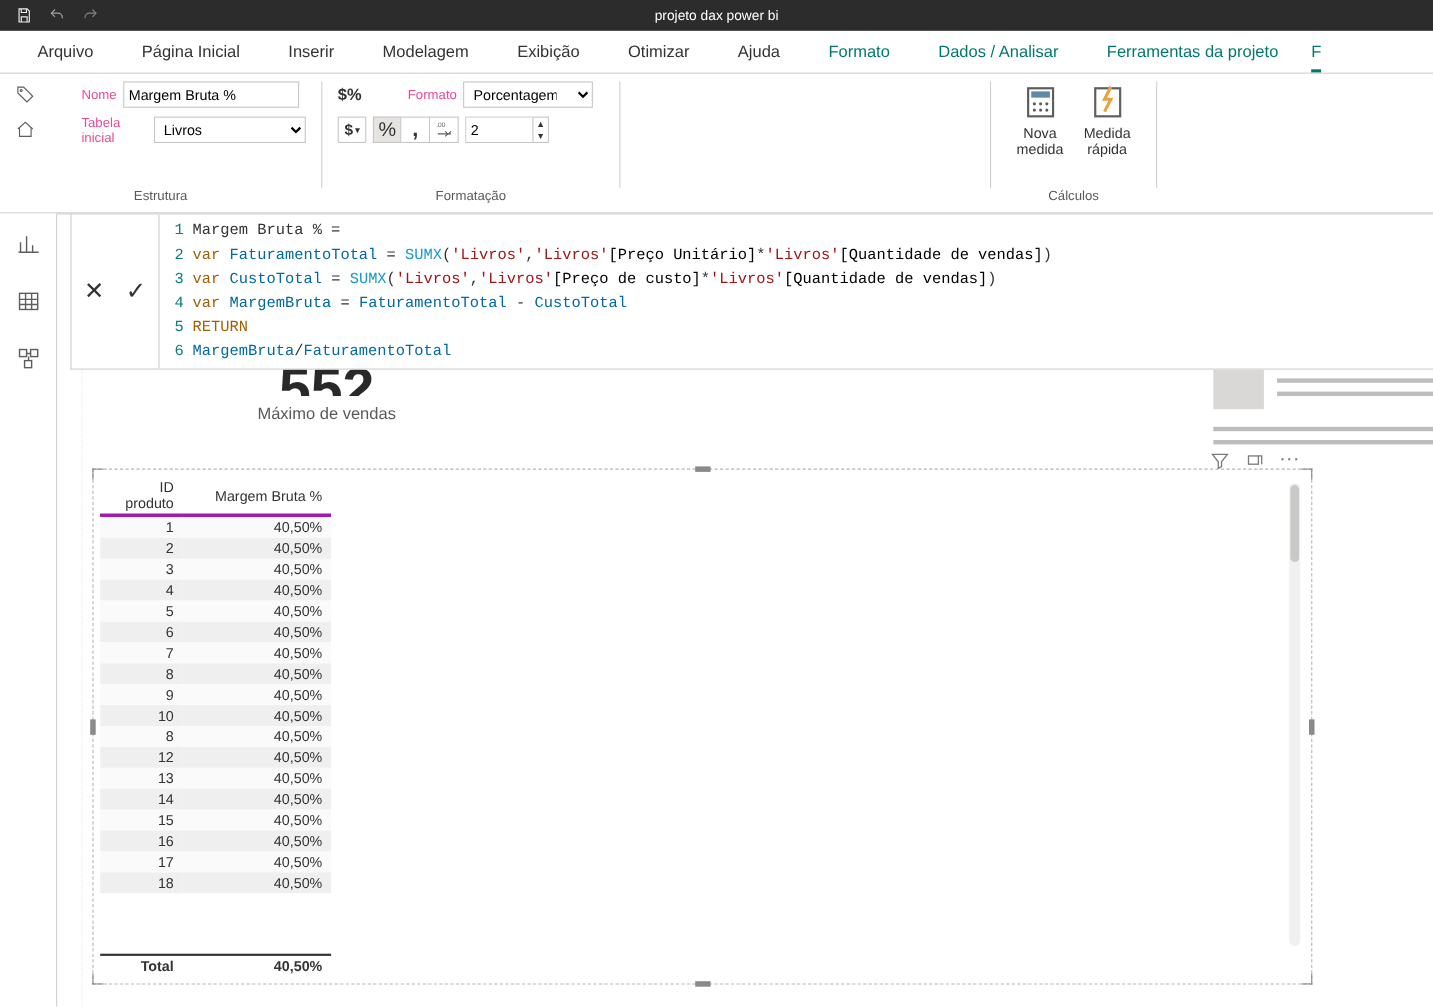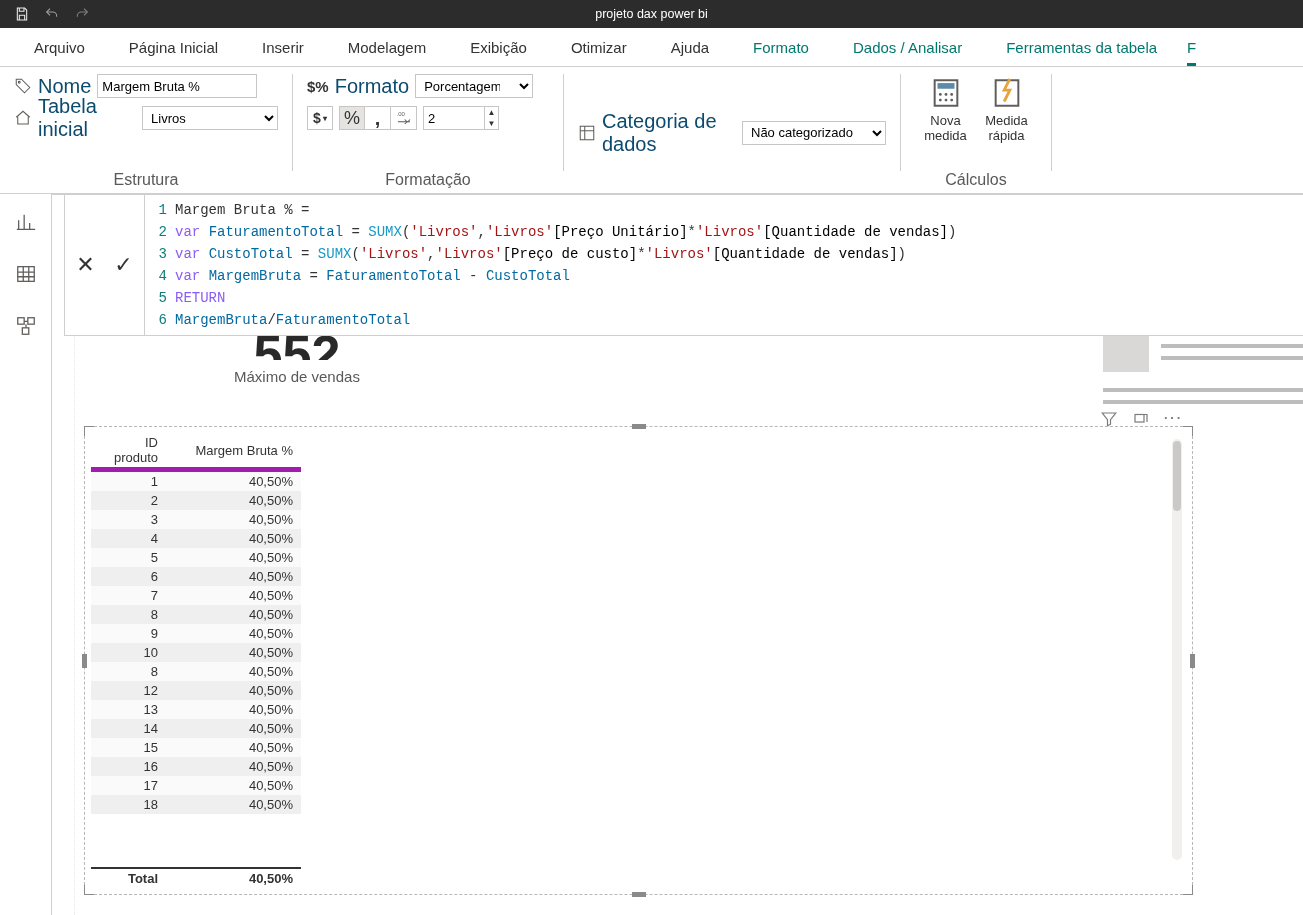--- a/index.html
+++ b/index.html
@@ -16,23 +16,23 @@
   .ribbon-tab { padding: 0 22px; height: 38px; display: flex; align-items: center; font-size: 15px; color: #333; cursor: pointer; position: relative; }
   .ribbon-tab.ctx { color: #00786e; font-weight: 400; }
   .ribbon-tab.active::after { content: ""; position: absolute; left: 8px; right: 8px; bottom: 0; height: 3px; background: #00786e; }
   .ribbon-tabs::after{ content:""; position:absolute; left:0; right:0; top:66px; height:1px; background:#d0cfcd; }
 
   
   .ribbon { display: flex; height: 128px; background: #fff; border-bottom: 1px solid #d0cfcd; }
   .rgroup { display: flex; flex-direction: column; justify-content: space-between; padding: 8px 14px 2px 14px; position: relative; }
   .rgroup-sep { width: 0; border-right: 1px solid #d0cfcd; margin: 8px 0 22px 0; }
   .rgroup-body { display: flex; flex-direction: column; gap: 8px; }
-  .rgroup-label { text-align: center; font-size: 16px; color: #595959; height: 20px; }
+  .rgroup-label { text-align: center; font-size: 12px; color: #595959; height: 20px; }
   .frow { display: flex; align-items: center; gap: 6px; height: 24px; }
-  .flabel { font-size: 20px; color: #0c4a6e; }
+  .flabel { font-size: 12px; color: #ec4899; margin-left: 36px; }
   .ficon { width: 18px; height: 18px; flex-shrink: 0; }
   input.fbox, select.fbox { height: 24px; border: 1px solid #c8c6c4; background: #fff; font: inherit; padding: 0 4px; }
   select.fbox { padding-right: 16px; }
   .seg { display:flex; height:24px; }
   .seg .segbtn { width:26px; height:24px; border:1px solid #c8c6c4; border-left-width:0; display:flex; align-items:center; justify-content:center; font-size:14px; cursor:pointer; background:#fff; }
   .seg .segbtn:first-child{border-left-width:1px;}
   .segbtn.on{ background:#e6e4e1; }
   .numspin{ display:flex; align-items:center; height:24px; border:1px solid #c8c6c4; }
   .numspin input{ border:0; height:22px; width:60px; padding:0 4px; font:inherit; outline:none;}
   .numspin .spinners{ display:flex; flex-direction:column; border-left:1px solid #c8c6c4;}
@@ -47,21 +47,21 @@
 
   
   .area { position:absolute; top:194px; left:52px; right:0; bottom:0; }
   .formula-wrap{ position:absolute; top:0; left:12px; right:0; display:flex; background:#fff; border:1px solid #d0cfcd; border-right:0; z-index:5;}
   .formula-btns{ width:80px; display:flex; align-items:center; justify-content:center; gap:6px; border-right:1px solid #d0cfcd;}
   .formula-btns .fb{ width:32px; height:36px; display:flex;align-items:center;justify-content:center; font-size:22px; color:#333; cursor:pointer;}
   .code{ flex:1; font-family: Consolas, "Courier New", monospace; font-size:14px; line-height:22px; position:relative; padding:4px 0 4px 0;}
   .codeline{ display:flex;}
   .ln{ width:30px; text-align:right; padding-right:8px; color:#0a7d7a; user-select:none;}
   .lc{ white-space:pre;text-align:right; }
-  .t-kw{ color:#8b5cf6;}
+  .t-kw{ color:#a16207;}
   .t-fn{ color:#1999c5;}
   .t-str{ color:#a31515;}
   .t-col{ color:#000;}
   .t-id{ color:#0369a1;}
 
   
   .canvas{ position:absolute; top:0; left:12px; right:0; bottom:0; padding-top:144px; overflow:hidden;}
   .bg-dots{ position:absolute; top:0; bottom:0; left:10px; width:1px; border-left:1px dotted #e8e7e5;}
   .kpi{ position:absolute; top:140px; left:170px; text-align:center;}
   .kpi .val{ font-size:52px; font-weight:700; color:#292929; letter-spacing:0px; line-height:0.8; overflow:hidden; height:26px;}
@@ -85,21 +85,21 @@
   .drag{ position:absolute; width:14px; height:5px; background:#8b8a88;}
   .drag.top{ top:-3px; left:50%; transform:translateX(-50%);}
   .drag.bot{ bottom:-3px; left:50%; transform:translateX(-50%);}
   .drag.l  { left:-3px; top:50%; width:5px;height:14px; transform:translateY(-50%);}
   .drag.r  { right:-3px; top:50%; width:5px;height:14px; transform:translateY(-50%);}
 
   .tbl-inner{ position:absolute; inset:6px; overflow:hidden;}
   .tbl-scroll{ position:absolute; top:0; left:0; width:210px; bottom:22px; overflow:hidden;}
   .tbl-scroll::-webkit-scrollbar{display:none;}
   .mtbl{ width:100%; border-collapse:collapse; font-size:13px;}
-  .mtbl th{ text-align:left; font-weight:400; color:#333; padding:2px 8px; border-bottom:5px solid #a21caf;}
+  .mtbl th{ text-align:left; font-weight:400; color:#333; padding:2px 8px; border-bottom:3px solid #a21caf;}
   .mtbl td{ padding:2px 8px;}
   .mtbl td.n{ text-align:right;}
   .mtbl tbody tr:nth-child(even){ background:#efefef;}
   .mtbl tbody tr:nth-child(odd){ background:#fafafa;}
   .total-row{ position:absolute; bottom:0; left:0; width:210px; display:flex; font-weight:700; border-top:2px solid #333; background:#fff; font-size:13px; padding:2px 0;}
   .total-row .c1{ width:75px; text-align:right; padding-right:8px;}
   .total-row .c2{ flex:1; text-align:right; padding-right:8px;}
 
   .vscroll{ position:absolute; top:6px; right:4px; bottom:28px; width:10px; background:#f1f0ee; border-radius:5px;}
   .vscroll .thumb{ position:absolute; left:1px; right:1px; top:2px; height:70px; background:#cac9c7; border-radius:4px;}
@@ -133,21 +133,21 @@
 <div class="ribbon-tabs">
   <div class="ribbon-tab">Arquivo</div>
   <div class="ribbon-tab">Página Inicial</div>
   <div class="ribbon-tab">Inserir</div>
   <div class="ribbon-tab">Modelagem</div>
   <div class="ribbon-tab">Exibição</div>
   <div class="ribbon-tab">Otimizar</div>
   <div class="ribbon-tab">Ajuda</div>
   <div class="ribbon-tab ctx">Formato</div>
   <div class="ribbon-tab ctx">Dados / Analisar</div>
-  <div class="ribbon-tab ctx">Ferramentas da tabela</div>
+  <div class="ribbon-tab ctx">Ferramentas da projeto</div>
   <div class="ribbon-tab ctx active" style="padding:0 8px">F</div>
 </div>
 
 <div class="ribbon">
 
   <div class="rgroup" style="width:292px">
     <div class="rgroup-body">
       <div class="frow">
         <svg class="ficon stroke" viewBox="0 0 24 24">
             <path d="M3 10V3h7l11 11-7 7z"></path>
@@ -204,32 +204,20 @@
               <span>▼</span>
             </div>
         </div>
       </div>
     </div>
     <div class="rgroup-label">Formatação</div>
   </div>
   <div class="rgroup-sep"></div>
 
   <div class="rgroup" style="width:336px">
-    <div class="rgroup-body" style="justify-content:center;flex:1">
-      <div class="frow">
-        <svg class="ficon stroke" viewBox="0 0 24 24">
-            <rect x="3" y="3" width="18" height="18"></rect>
-            <path d="M3 9h18M9 3v18"></path>
-          </svg>
-        <span class="flabel">Categoria de dados</span>
-        <select class="fbox" style="width:155px">
-          <option>Não categorizado</option>
-        </select>
-      </div>
-    </div>
   </div>
   <div class="rgroup-sep"></div>
 
   <div class="rgroup" style="width:150px">
     <div class="rgroup-body" style="flex-direction:row;gap:0">
       <div class="big-btn">
         <svg viewBox="0 0 24 24" class="stroke">
             <rect x="4" y="3" width="16" height="18"></rect>
             <rect x="6" y="5" width="12" height="4" fill="#5d8aa8" stroke="none"></rect>
             <circle cx="8" cy="13" r="1" fill="#605e5c" stroke="none"></circle>

